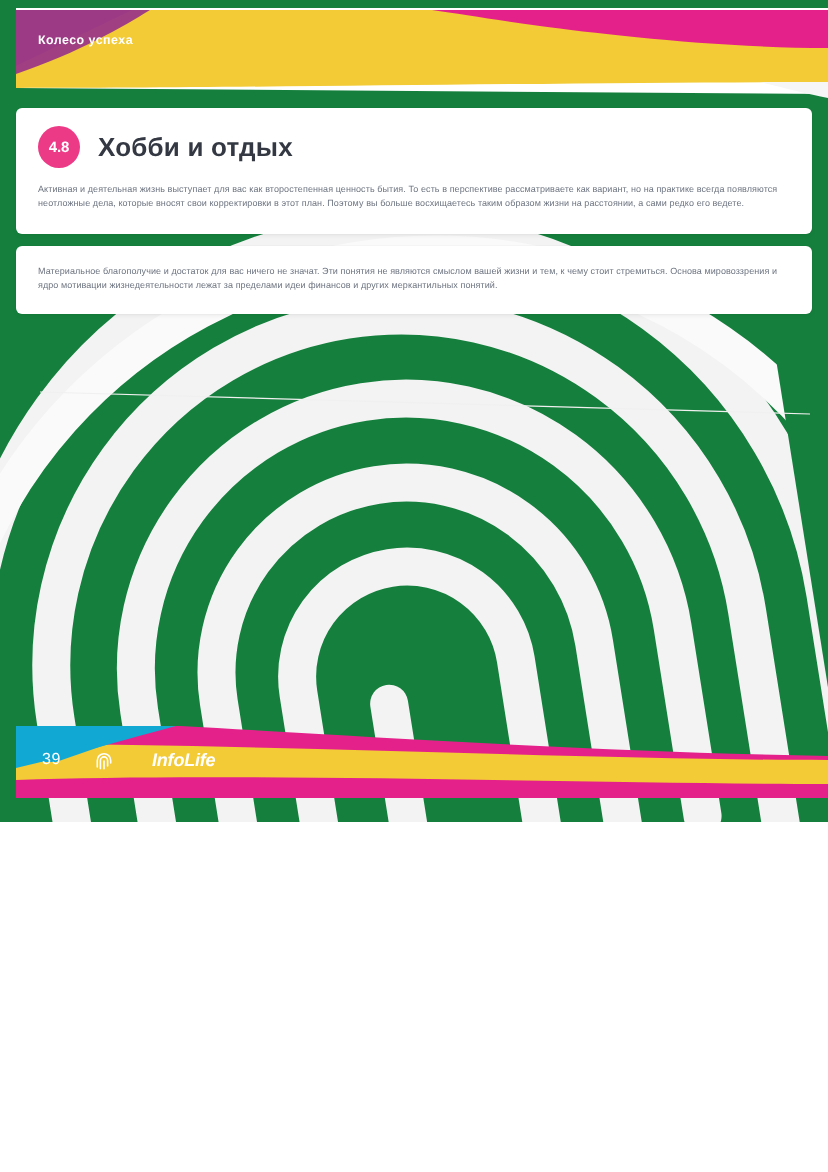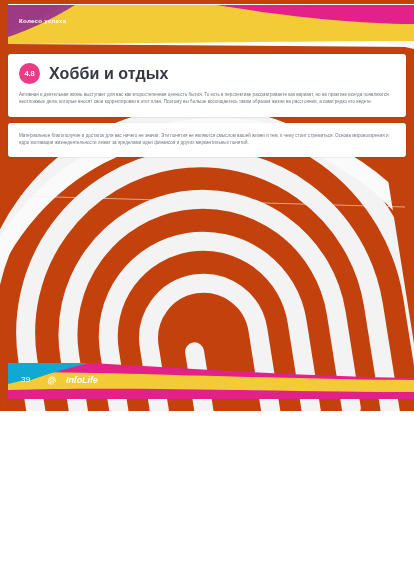--- a/index.html
+++ b/index.html
@@ -7,21 +7,21 @@
     width: 414px;
     height: 586px;
     background: #ffffff;
     font-family: "Liberation Sans", sans-serif;
     overflow: hidden;
   }
   #page {
     position: relative;
     width: 414px;
     height: 411px;
-    background: #c2410c;
+    background: #15803d;
     overflow: hidden;
   }
 
   
   .watermark {
     position: absolute;
     left: 0; top: 0;
     width: 414px; height: 586px;
     pointer-events: none;
     z-index: 0;
@@ -63,21 +63,21 @@
     z-index: 3;
     letter-spacing: 0.3px;
   }
   .footer-logo {
     position: absolute;
     left: 48px;
     bottom: 26px;
     z-index: 3;
     display: flex;
     align-items: center;
-    gap: 10px;
+    gap: 20px;
   }
   .footer-logo-mark { display: block; }
   .footer-logo-text {
     font-size: 9px;
     font-weight: bold;
     font-style: italic;
     color: #ffffff;
     letter-spacing: -0.1px;
     font-family: "Liberation Sans", sans-serif;
   }
@@ -113,21 +113,21 @@
     align-items: center;
     justify-content: center;
     font-size: 7.5px;
     font-weight: bold;
     color: #ffffff;
     letter-spacing: -0.1px;
   }
   .badge.pink { background: #ec3a86; }
   .badge.cyan { background: #3fb9e3; }
   .card-title {
-    font-size: 16px;
+    font-size: 13px;
     font-weight: bold;
     color: #333842;
     letter-spacing: 0.1px;
   }
   .card-body {
     font-size: 4.5px;
     line-height: 1.62;
     color: #6d7480;
     text-align: left;
     letter-spacing: 0.04px;

